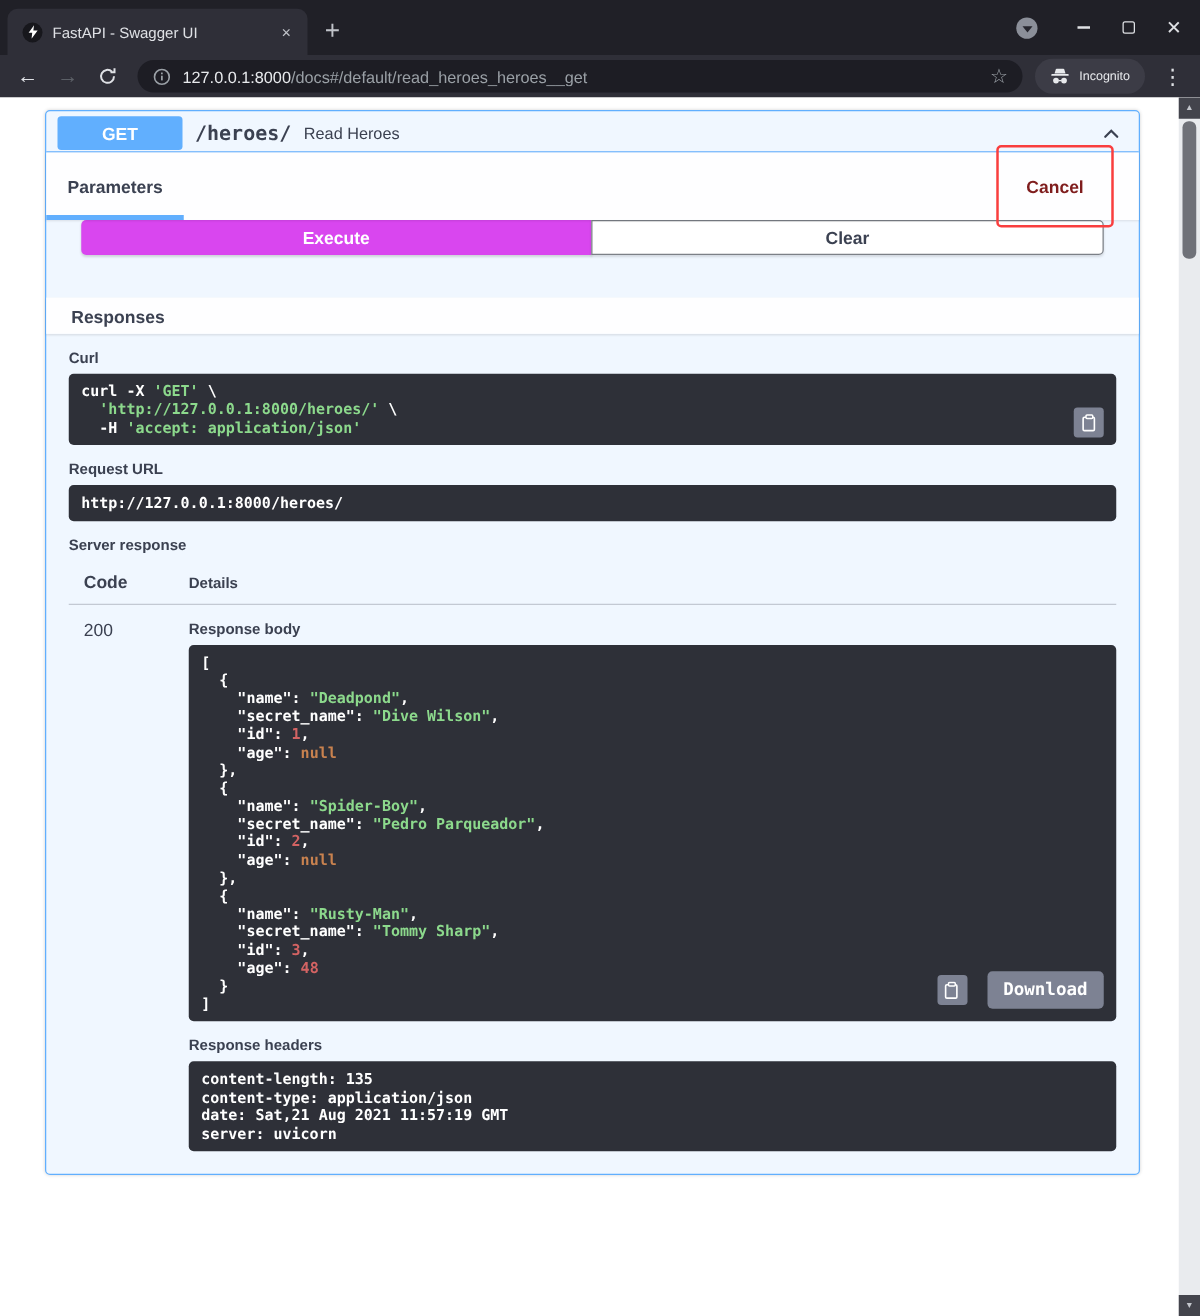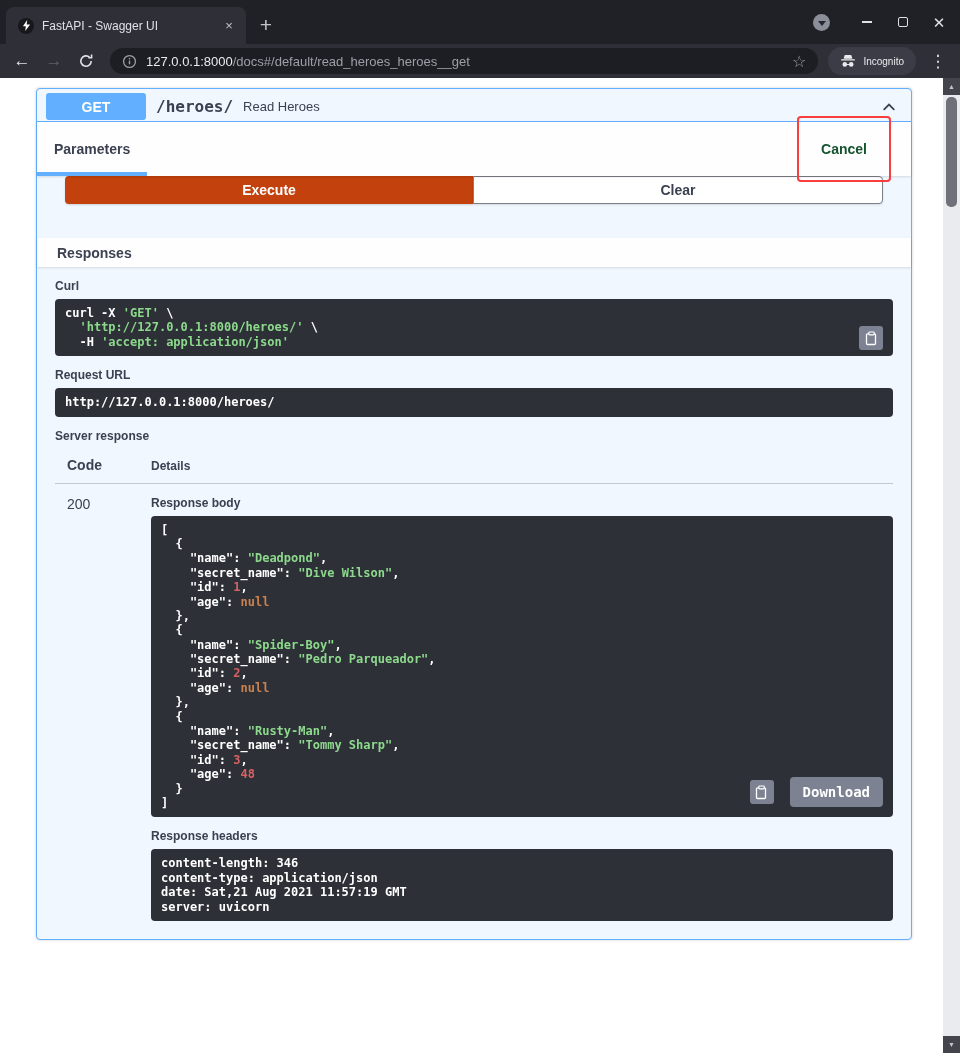--- a/index.html
+++ b/index.html
@@ -36,26 +36,26 @@
   .page { flex:1; background:#fff; padding-top:10px; position:relative; overflow:hidden; }
   .opblock { width:876px; margin-left:36px; border:1px solid #61affe; border-radius:4px; background:#f0f7ff; box-shadow:0 0 3px rgba(0,0,0,.19); }
   .opblock-header { display:flex; align-items:center; padding:6px 14px 3px 9px; gap:10px; border-bottom:1px solid #61affe; height:33px; cursor:pointer; }
   .method-badge { background:#61affe; color:#fff; font-weight:700; font-size:14px; border-radius:3px; width:100px; height:27px; display:flex; align-items:center; justify-content:center; flex-shrink:0; }
   .op-path { font-family:"DejaVu Sans Mono", monospace; font-size:16px; font-weight:600; color:#3b4151; }
   .op-summary { font-size:13px; color:#3b4151; }
   .chevron { margin-left:auto; display:flex; }
 
   .section-header { background:rgba(255,255,255,.88); box-shadow:0 1px 2px rgba(0,0,0,.12); display:flex; align-items:center; height:54px; position:relative; }
   .tab-item { height:100%; display:flex; align-items:center; padding:4px 17px 0; border-bottom:4px solid #61affe; font-size:14px; font-weight:700; color:#3b4151; }
-  .btn-cancel { margin-left:auto; margin-right:20px; border:2px solid #f93e3e; border-radius:4px; background:transparent; color:#14532d; font-weight:600; font-size:14px; padding:23px 22px; font-family:inherit; cursor:pointer;text-align:right; }
+  .btn-cancel { margin-left:auto; margin-right:20px; border:2px solid #f93e3e; border-radius:4px; background:transparent; color:#7f1d1d; font-weight:600; font-size:14px; padding:23px 22px; font-family:inherit; cursor:pointer;text-align:right; }
   .responses-header { height:29px; padding:0 20px; font-size:14px; font-weight:700; color:#3b4151; }
 
   .params-body { padding:18px 20px 45px; font-size:14px; color:#3b4151; }
   .execute-row { display:flex; padding:0 28px 34px; }
-  .btn-execute { flex:1; background:#c2410c; color:#fff; border:none; border-radius:4px 0 0 4px; height:28px; font-weight:700; font-size:14px; font-family:inherit; cursor:pointer; box-shadow:0 1px 2px rgba(0,0,0,.15); }
+  .btn-execute { flex:1; background:#d946ef; color:#fff; border:none; border-radius:4px 0 0 4px; height:28px; font-weight:700; font-size:14px; font-family:inherit; cursor:pointer; box-shadow:0 1px 2px rgba(0,0,0,.15); }
   .btn-clear { flex:1; background:#fff; color:#3b4151; border:1px solid #7c8087; border-radius:0 4px 4px 0; height:28px; font-weight:700; font-size:14px; font-family:inherit; cursor:pointer; box-shadow:0 1px 2px rgba(0,0,0,.12); }
 
   .responses-body { padding:0 18px 18px; }
   .block-label { font-size:12px; font-weight:700; color:#3b4151; margin:12px 0 6px; }
   .code-block { background:#2e3038; border-radius:4px; padding:7px 10px; font-family:"DejaVu Sans Mono", monospace; font-size:12px; font-weight:700; line-height:1.2; position:relative; }
   .code-line { white-space:pre; min-height:14px; }
   .tok-p { color:var(--tok-p,#fff); }
   .tok-s { color:var(--tok-s,#8cd98c); }
   .tok-n { color:var(--tok-n,#d36363); }
   .tok-k { color:var(--tok-k,#c9824f); }
@@ -239,21 +239,21 @@
                         <rect x="3.8" y="1" width="5.4" height="2.8" rx="0.8" fill="#7d8293" stroke="#fff" stroke-width="1.2"></rect>
                       </svg>
                   </div>
                   <button class="btn-download">Download</button>
                 </div>
               </div>
 
               <div class="block-label">Response headers</div>
               <div class="code-block">
                 <div class="code-content">
-                    <div class="code-line"><span class="tok-p">content-length: 346</span></div>
+                    <div class="code-line"><span class="tok-p">content-length: 135</span></div>
                     <div class="code-line"><span class="tok-p">content-type: application/json</span></div>
                     <div class="code-line"><span class="tok-p">date: Sat,21 Aug 2021 11:57:19 GMT</span></div>
                     <div class="code-line"><span class="tok-p">server: uvicorn</span></div>
                   </div>
               </div>
 
             </div>
           </div>
         </div>
 

